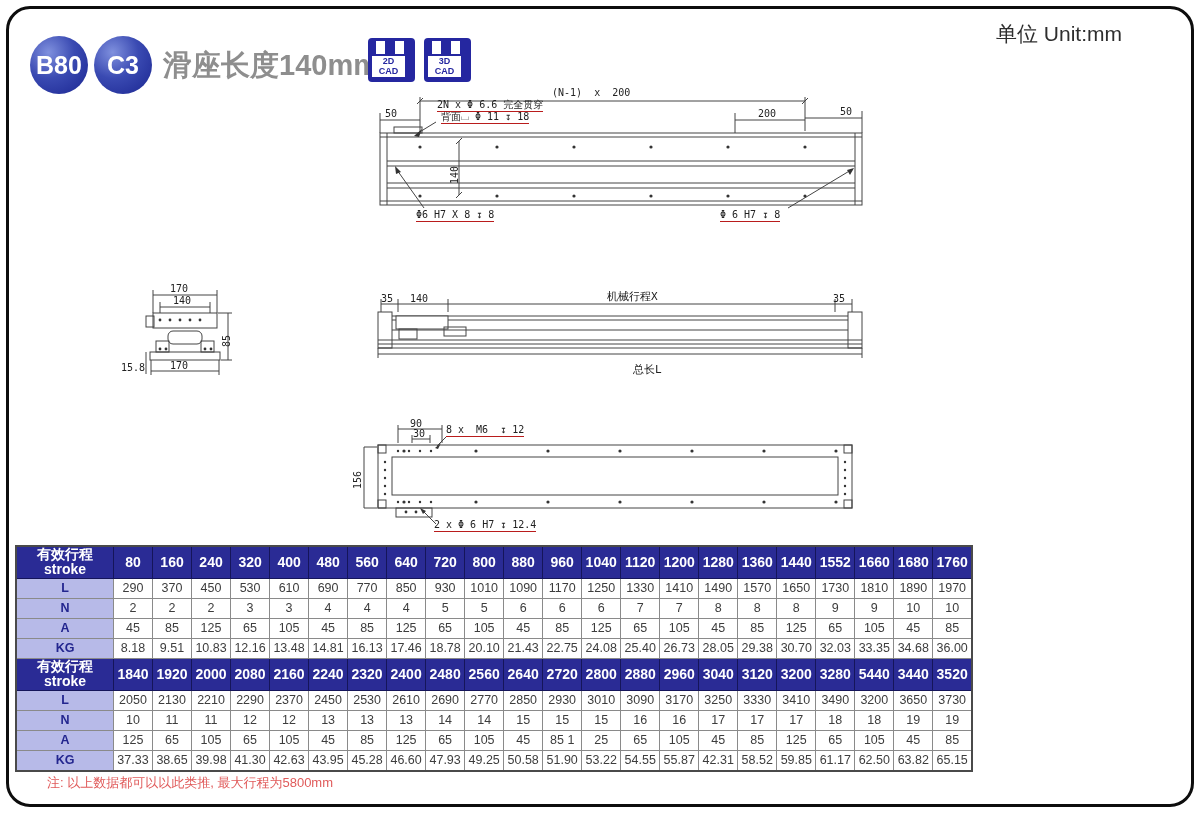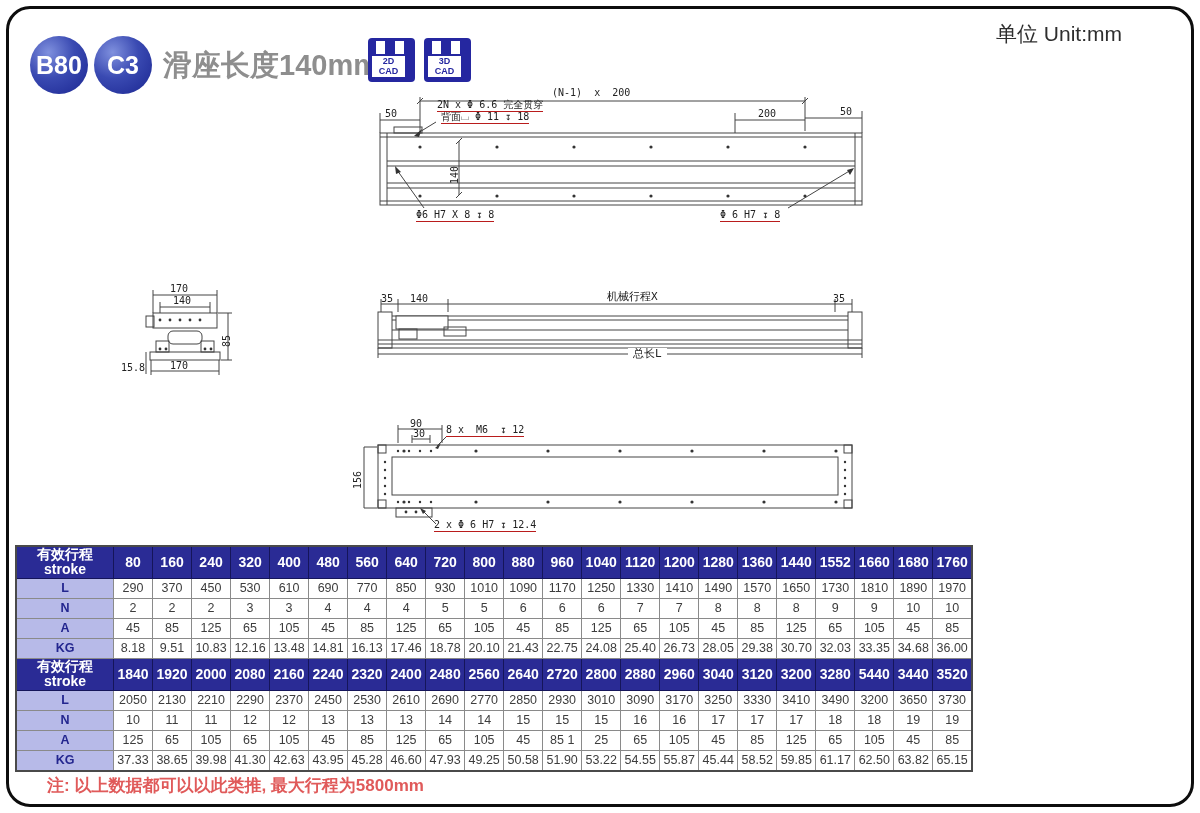--- a/index.html
+++ b/index.html
@@ -23,37 +23,37 @@
   .cad .face{position:absolute;left:4px;right:10px;top:18px;bottom:5px;background:#fff;
              display:flex;flex-direction:column;align-items:center;justify-content:center;
              font-weight:bold;font-size:9px;line-height:1.05;color:#2527a0;}
 
   
   .dim{position:absolute;font-family:"DejaVu Sans Mono","DejaVu Sans",monospace;
        font-size:10px;color:#222;white-space:pre;line-height:1.15;}
   .dim.cjk{font-size:11px;}
   .dim.u{border-bottom:1px solid #b91c1c;padding-bottom:0px;}
   .rot{transform:rotate(-90deg);transform-origin:0 0;}
-  .onLine{background:#fff;padding:0 5px;font-size:11px;}
+  .onLine{background:#fff;padding:0 5px;font-size:11px;margin-top:16px;}
   svg.linework{position:absolute;left:0;top:0;pointer-events:none;}
   svg.linework line,svg.linework rect,svg.linework path{stroke:#444;fill:none;stroke-width:1;}
   svg.linework rect.fillw{fill:#fff;}
   svg.linework polygon{fill:#333;stroke:none;}
 
   
   table.spec{position:absolute;left:15px;top:545px;width:958px;border-collapse:collapse;
              table-layout:fixed;border:2px solid #4a4a4a;}
   table.spec td{text-align:center;padding:0;overflow:hidden;}
   tr.hdr-row td{background:#2a2b95;color:#fff;font-weight:bold;font-size:14px;height:29px;
                 border:1px solid #15155a;}
   td.lbl-hdr{width:96px;font-size:12.5px;line-height:1.1;}
   td.lbl-hdr .sub{font-size:14px;}
   tr.data-row td{background:#fff;color:#3d3d3d;font-size:12.5px;height:19px;border:1px solid #8a8a8a;}
   tr.data-row td.row-label{background:#b7bae8;color:#23268f;font-weight:bold;}
-  .note{position:absolute;left:47px;top:774px;color:#e05a5a;font-size:17px;font-weight:bold;}
+  .note{position:absolute;left:47px;top:774px;color:#e05a5a;font-size:13px;font-weight:normal;}
 </style>
 </head>
 <body>
 
 <div class="stage">
   <div class="frame"></div>
 
   <div class="badge b80">B80</div>
   <div class="badge c3">C3</div>
   <div class="subtitle">滑座长度140mm</div>
@@ -535,21 +535,21 @@
           <td>43.95</td>
           <td>45.28</td>
           <td>46.60</td>
           <td>47.93</td>
           <td>49.25</td>
           <td>50.58</td>
           <td>51.90</td>
           <td>53.22</td>
           <td>54.55</td>
           <td>55.87</td>
-          <td>45.44</td>
+          <td>42.31</td>
           <td>58.52</td>
           <td>59.85</td>
           <td>61.17</td>
           <td>62.50</td>
           <td>63.82</td>
           <td>65.15</td>
         </tr>
       </tbody>
     </table>
 

